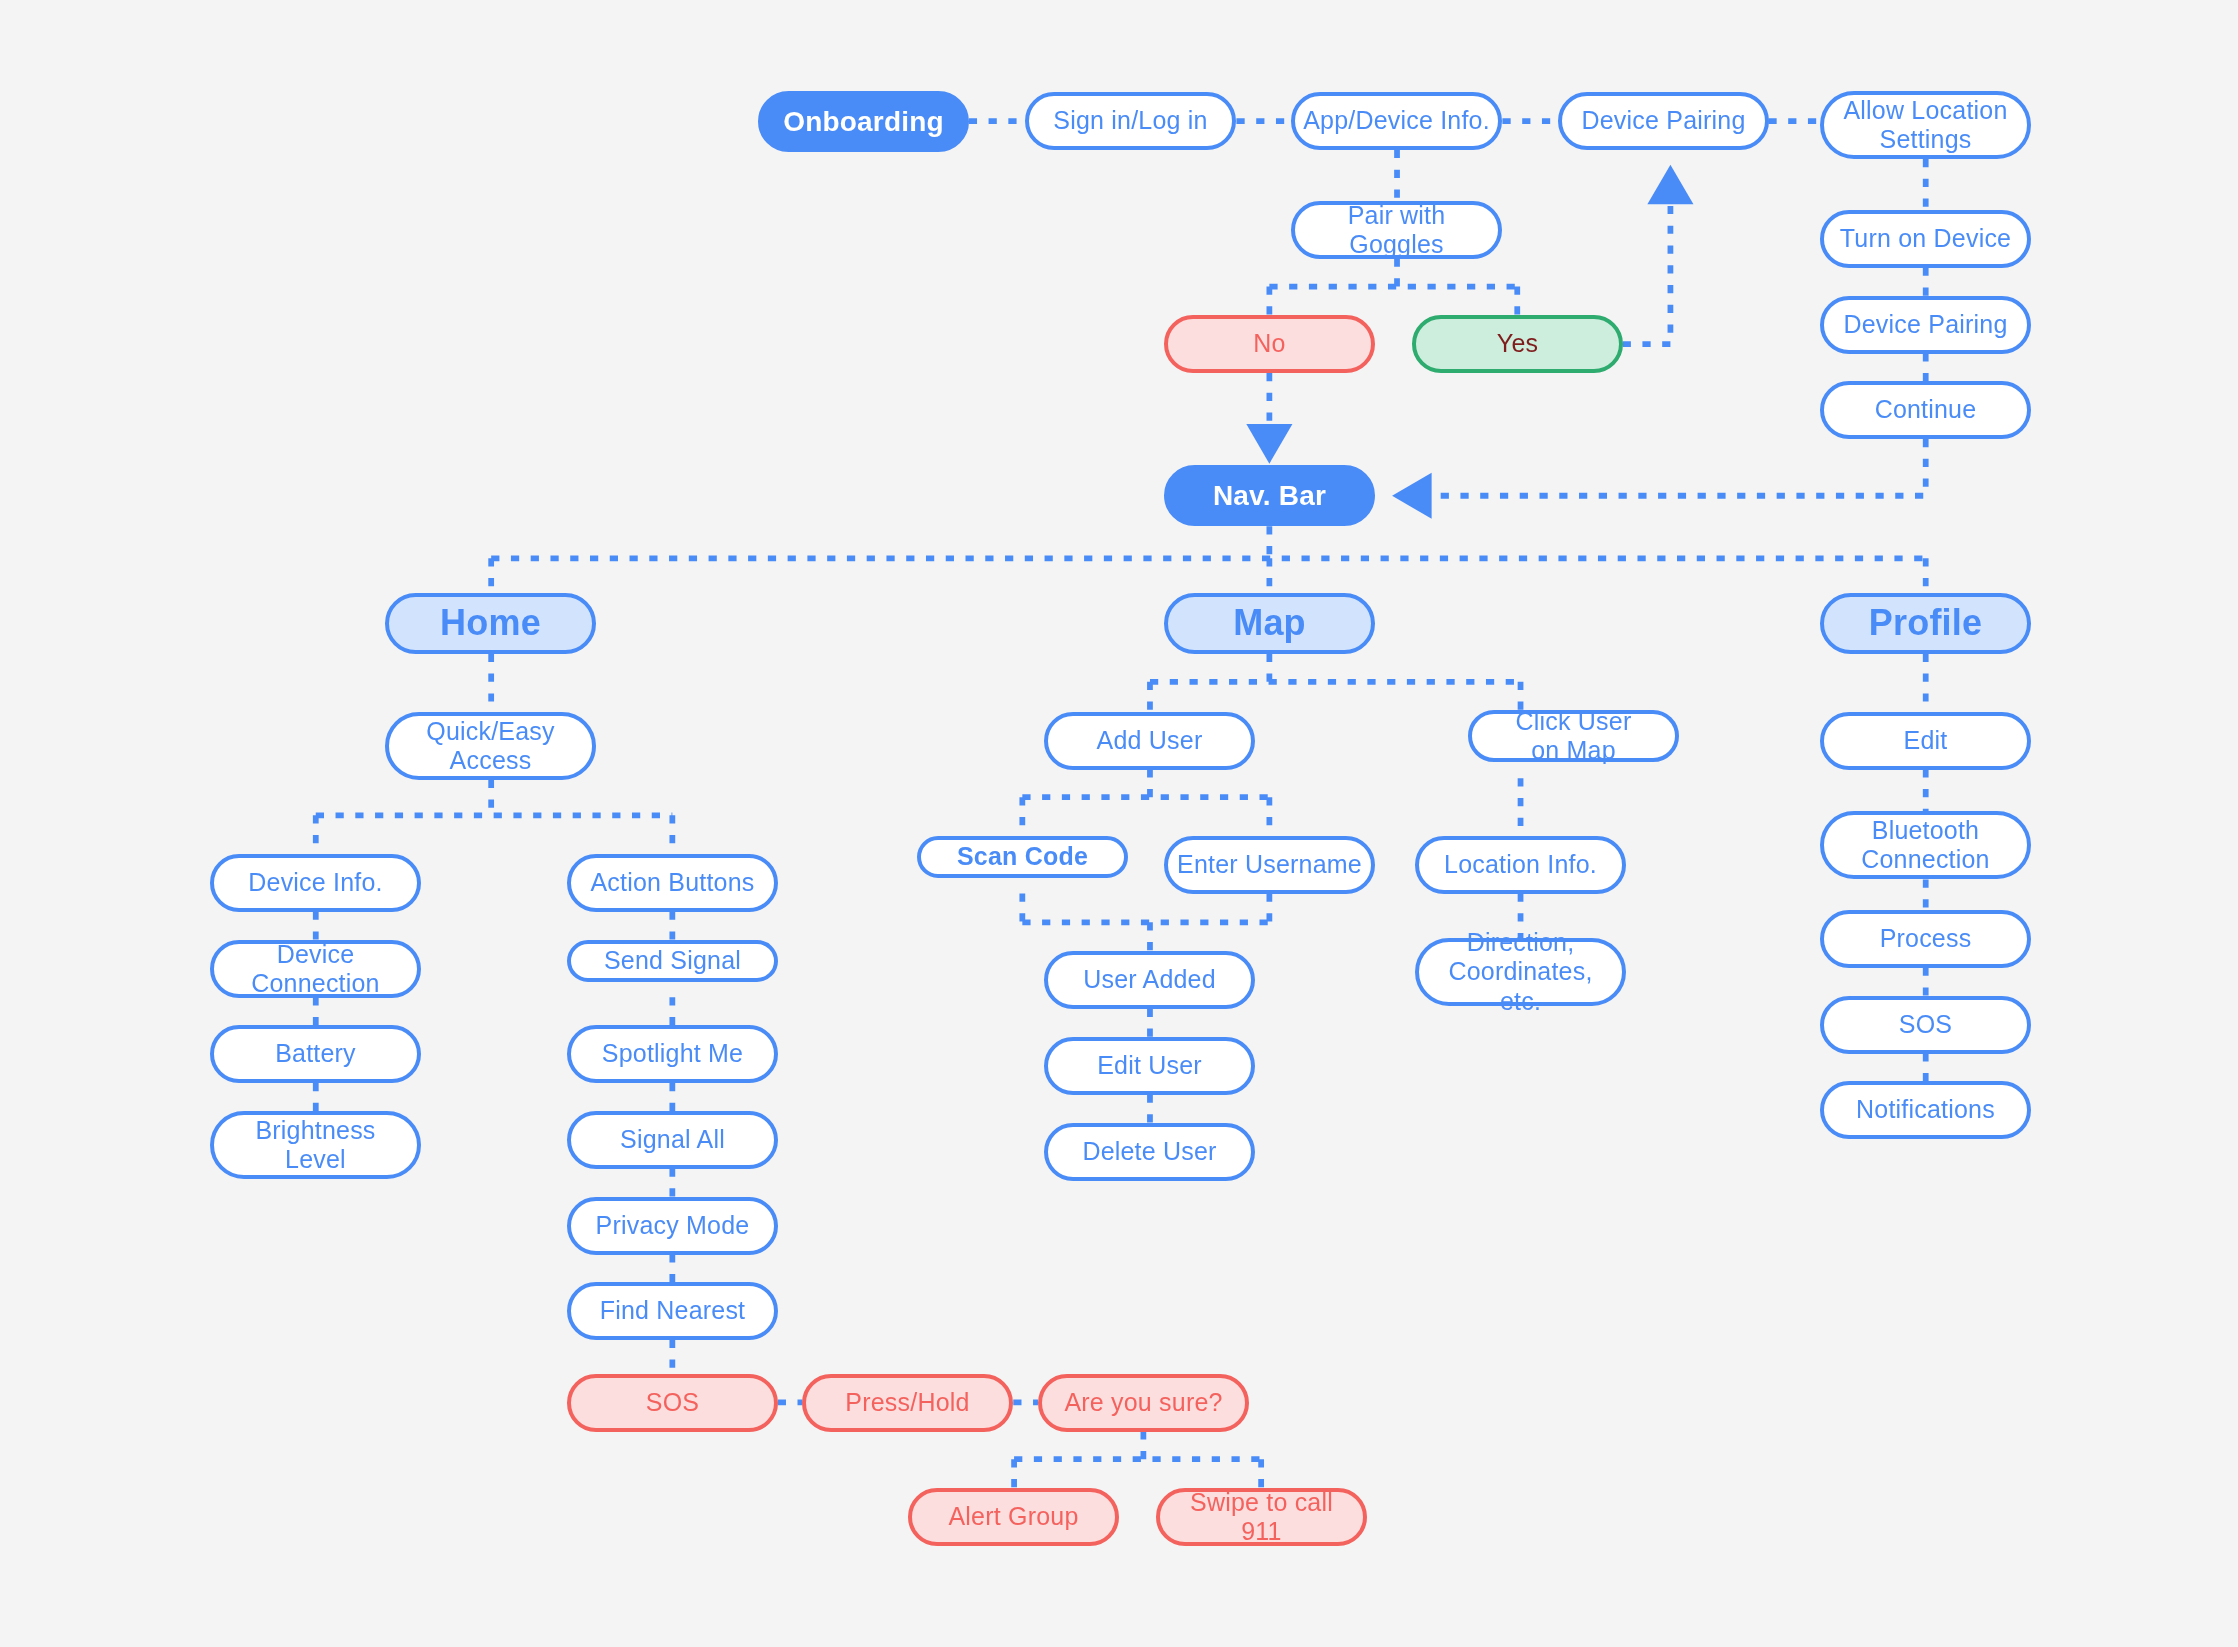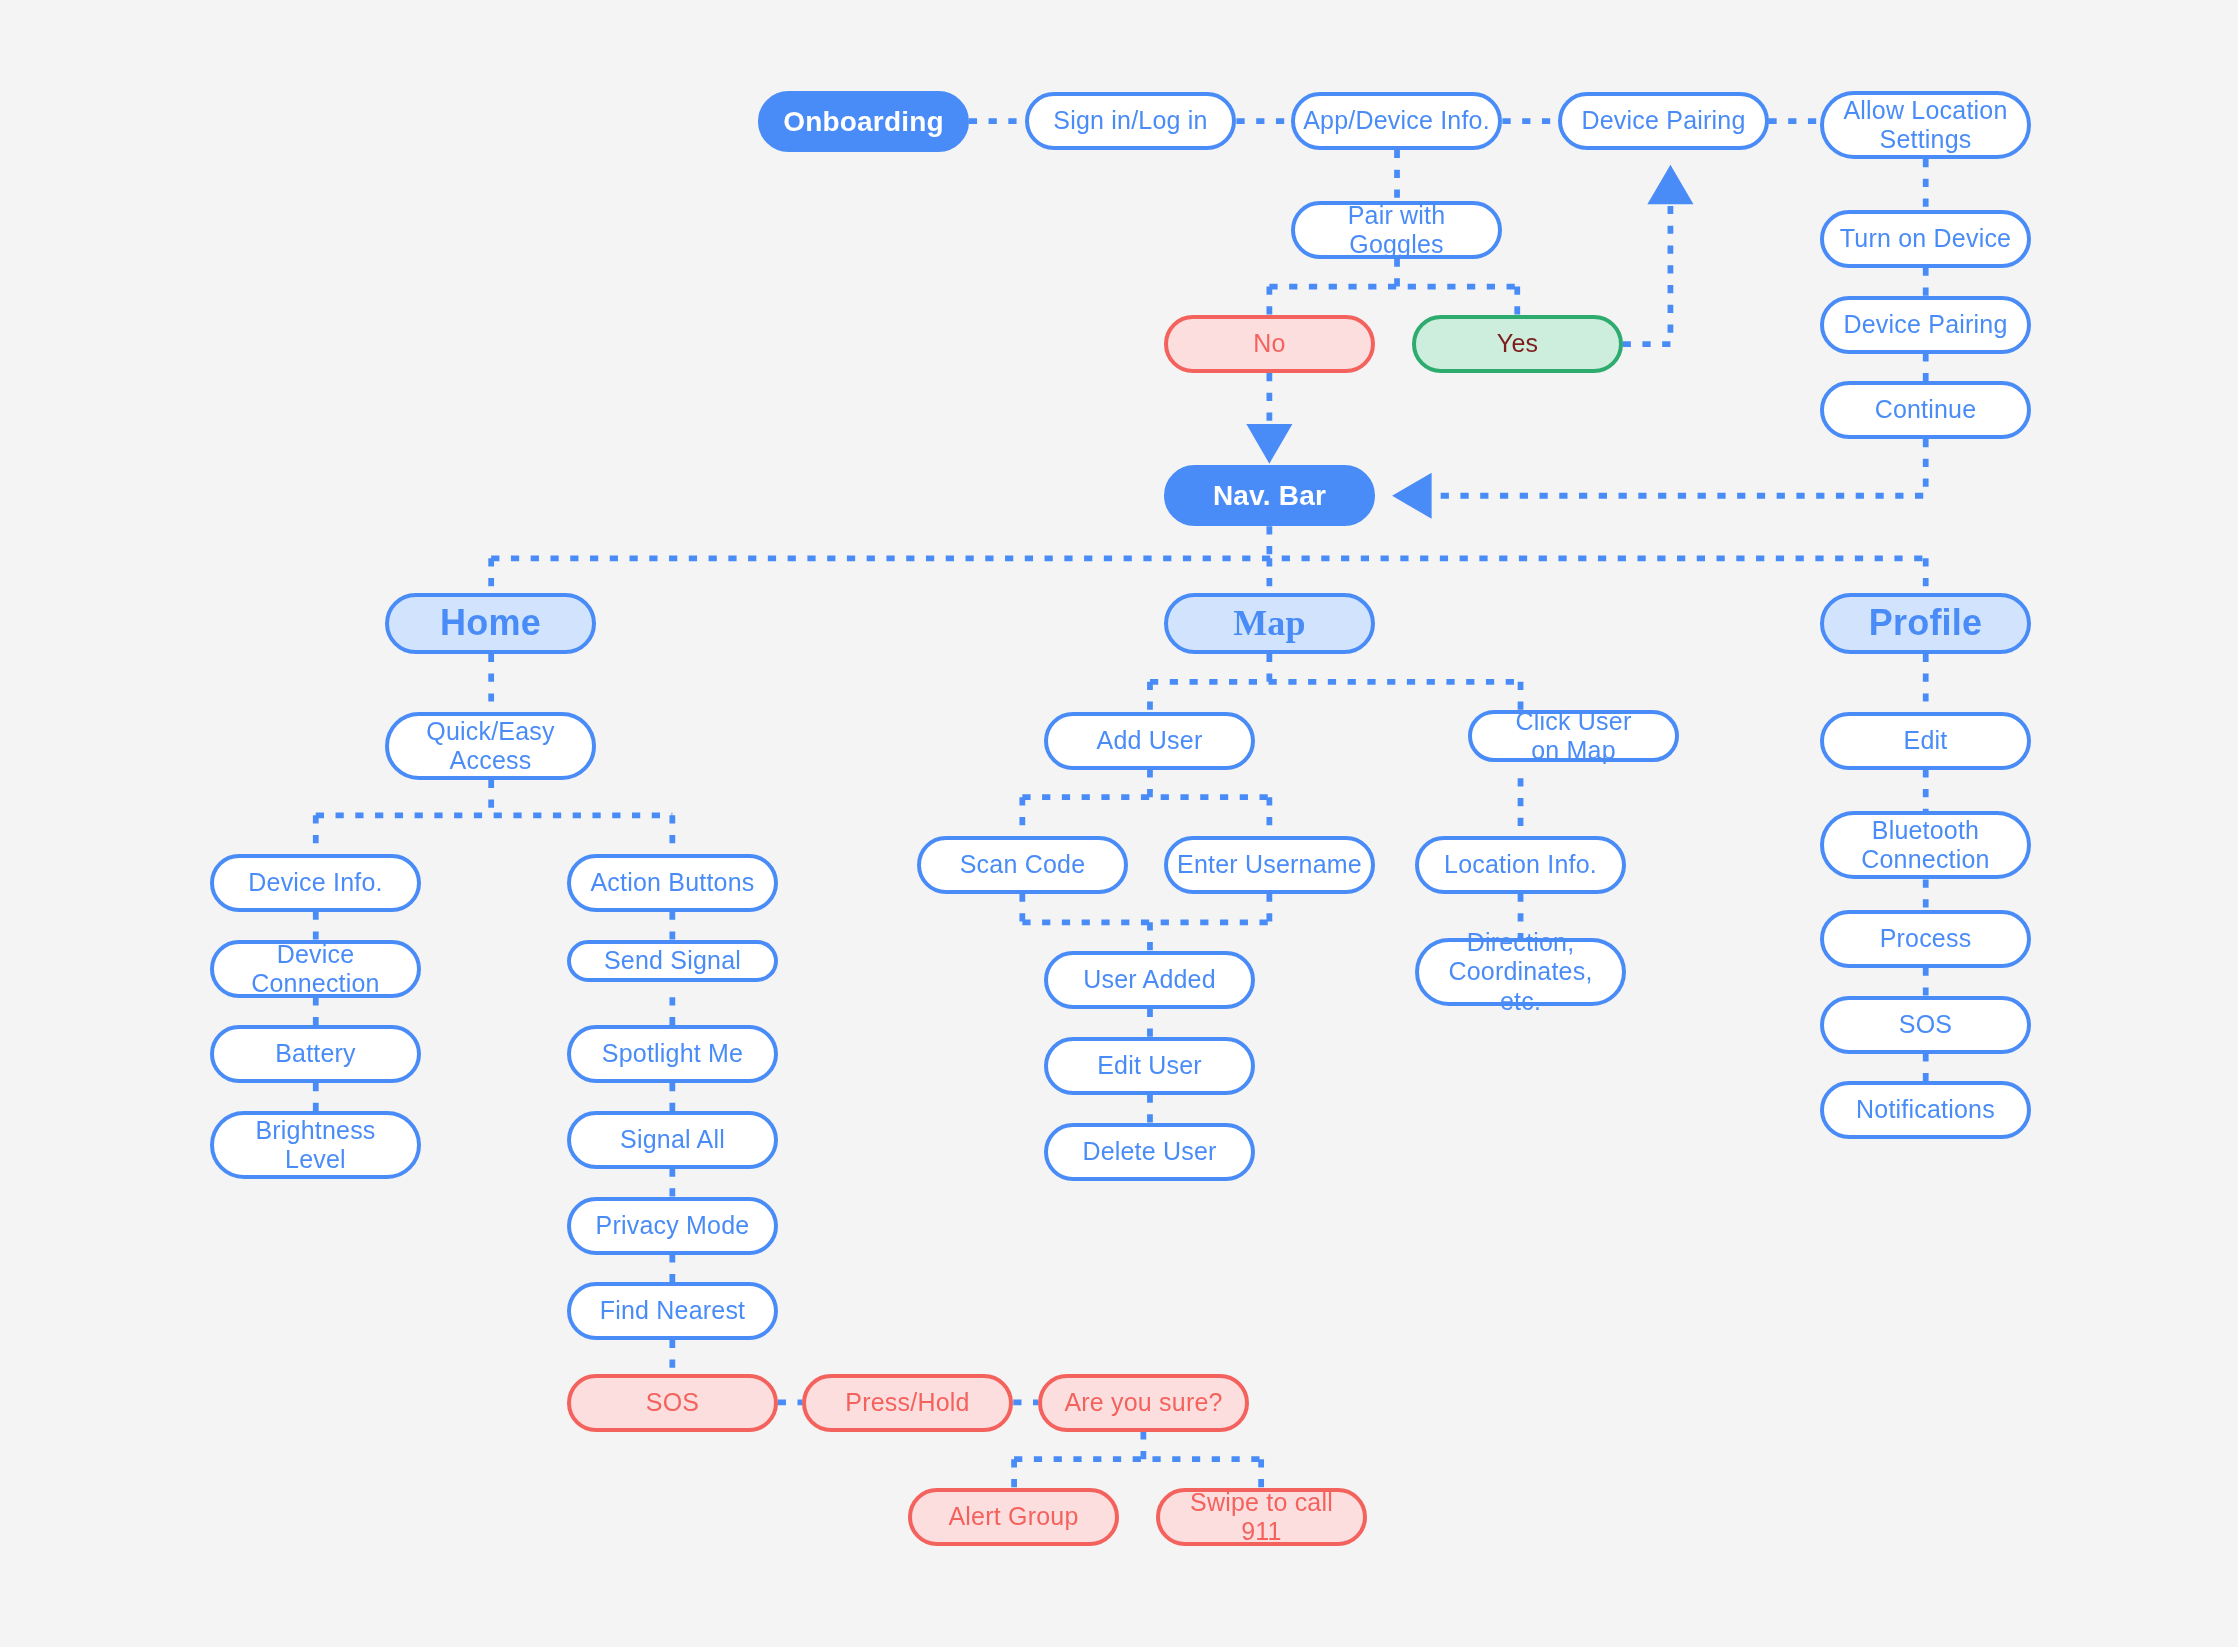--- a/index.html
+++ b/index.html
@@ -184,21 +184,21 @@
       </div>
       <div class="node yes" style="left: 1412px; top: 315px; width: 211px; height: 58px;">
         <span>Yes</span>
       </div>
       <div class="node primary" style="left: 1164px; top: 465px; width: 211px; height: 61px;">
         <span>Nav. Bar</span>
       </div>
       <div class="node section" style="left: 385px; top: 593px; width: 211px; height: 61px;">
         <span>Home</span>
       </div>
-      <div class="node section" style="left: 1164px; top: 593px; width: 211px; height: 61px; font-family: Liberation Serif, serif;">
+      <div class="node section" style="left: 1164px; top: 593px; width: 211px; height: 61px;">
         <span>Map</span>
       </div>
       <div class="node section" style="left: 1820px; top: 593px; width: 211px; height: 61px;">
         <span>Profile</span>
       </div>
       <div class="node " style="left: 385px; top: 712px; width: 211px; height: 68px;">
         <span>Quick/Easy
 Access</span>
       </div>
       <div class="node " style="left: 210px; top: 854px; width: 211px; height: 58px;">
@@ -247,21 +247,21 @@
       <div class="node danger" style="left: 1156px; top: 1488px; width: 211px; height: 58px;">
         <span>Swipe to call 911</span>
       </div>
       <div class="node " style="left: 1044px; top: 712px; width: 211px; height: 58px;">
         <span>Add User</span>
       </div>
       <div class="node " style="left: 1468px; top: 710px; width: 211px; height: 52px; text-align: center;">
         <span>Click User
 on Map</span>
       </div>
-      <div class="node " style="left: 917px; top: 836px; width: 211px; height: 58px;">
+      <div class="node " style="left: 917px; top: 836px; width: 211px; height: 42px; font-weight: bold;">
         <span>Scan Code</span>
       </div>
       <div class="node " style="left: 1164px; top: 836px; width: 211px; height: 58px;">
         <span>Enter Username</span>
       </div>
       <div class="node " style="left: 1415px; top: 836px; width: 211px; height: 58px;">
         <span>Location Info.</span>
       </div>
       <div class="node " style="left: 1044px; top: 951px; width: 211px; height: 58px;">
         <span>User Added</span>

